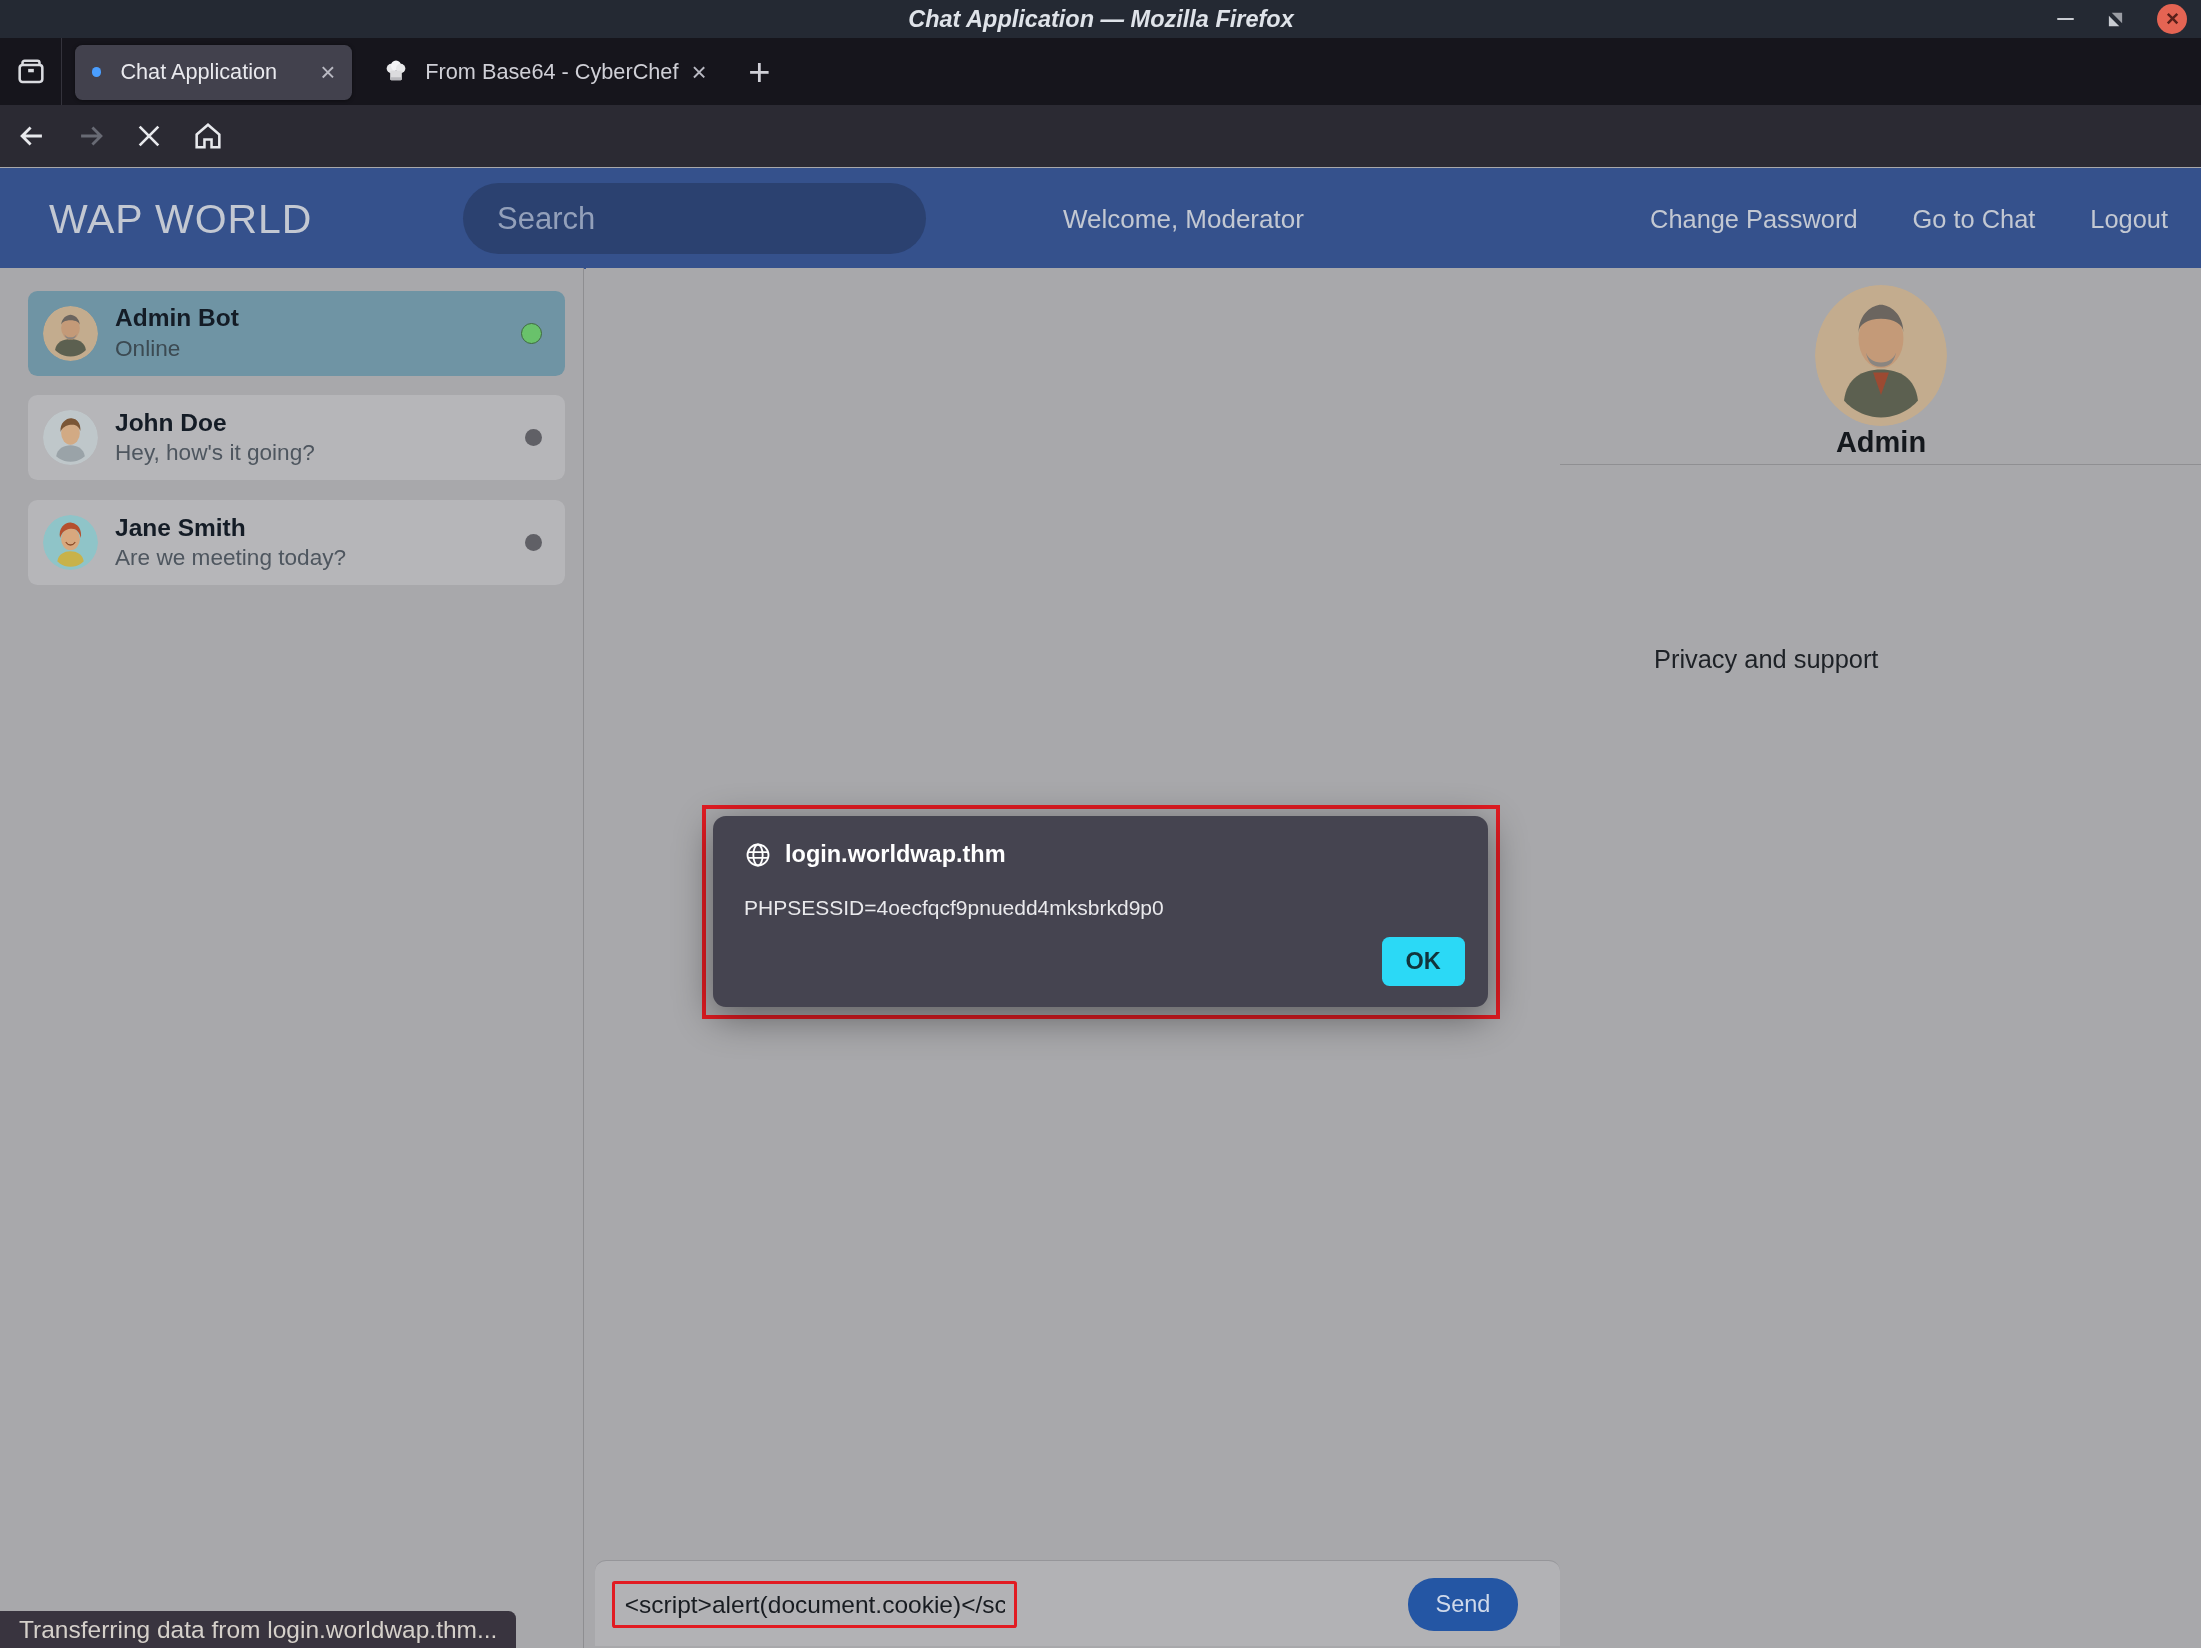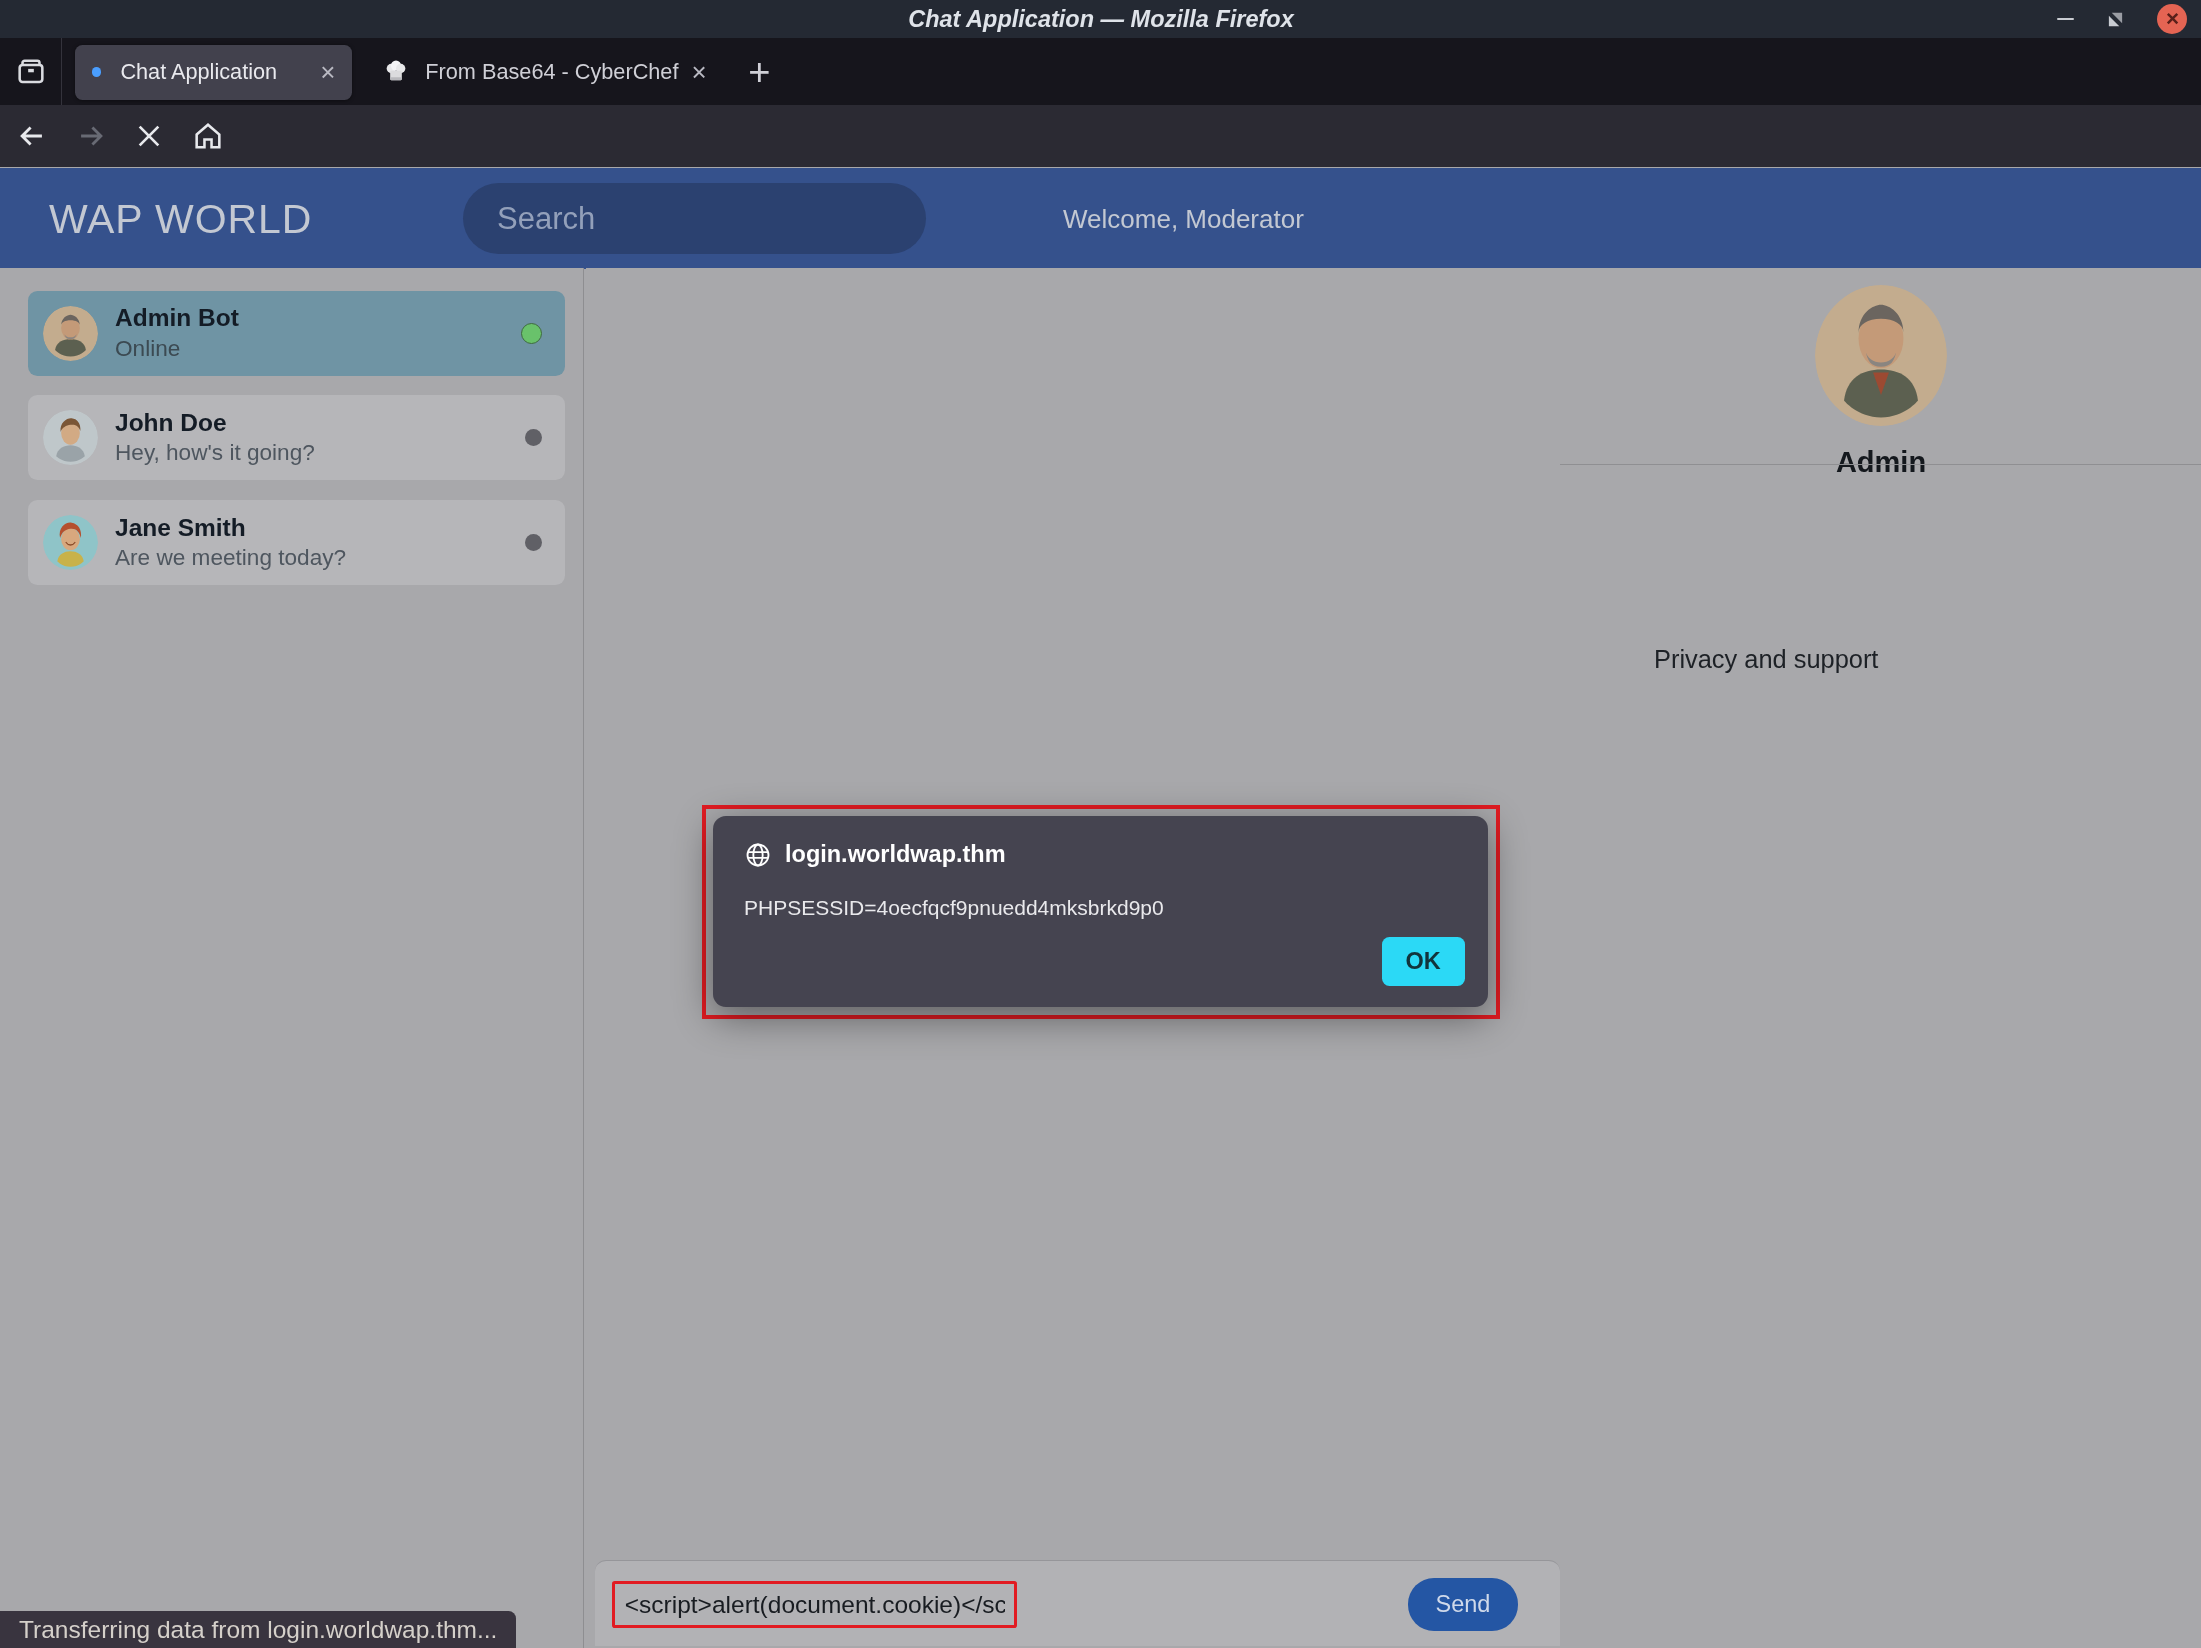--- a/index.html
+++ b/index.html
@@ -68,21 +68,21 @@
   .contact .csub { font-size:22.6px; color:#4e565f; margin-top:3.8px; }
   .contact.selected .csub { color:#3c4a52; }
   .status-dot { margin-left:auto; border-radius:50%; }
   .status-dot.online { width:21px; height:21px; background:#69c26b; border:1.9px solid #3f6b3f; }
   .status-dot.offline { width:17px; height:17px; background:#606066; }
 
   
   .profile-avatar { position:absolute; left:50%; top:17px; transform:translateX(-50%); width:132px; height:141px;
                     border-radius:50%; overflow:hidden; }
   .profile-avatar svg { display:block; width:100%; height:100%; }
-  .profile-name { position:absolute; left:0; top:158px; width:100%; text-align:center; font-size:29px; font-weight:bold; color:#14181d;margin-top:20px; }
+  .profile-name { position:absolute; left:0; top:158px; width:100%; text-align:center; font-size:29px; font-weight:bold; color:#14181d; }
   .profile-rule { position:absolute; left:0; top:196px; width:100%; height:0; border-top:1.9px solid #8f8f92; }
   .pbtn { display:block; font-size:21.7px; color:#17191c; background:#b9b9bc; border:1.9px solid #77777c; border-radius:7.5px;
           padding:2.8px 11.3px; margin:0 0 5.6px 0; font-family:inherit; text-align:left; }
   .pbtn-wrap { position:absolute; left:78px; top:201px; }
   .profile-note { position:absolute; left:94px; top:279px; width:513px; font-size:25.4px; line-height:32px; color:#1d2126; }
   .profile-support { position:absolute; left:94px; top:377px; font-size:25.4px; color:#1d2126; }
 
   
   #composer { position:absolute; left:9.4px; right:0; bottom:2.8px; height:86px; background:#b2b2b5;
               border-top:1.9px solid #96969a; border-radius:11.3px 11.3px 0 0; }
@@ -233,20 +233,25 @@
           <path d="M4 6.5 L20 6.5 M4 12 L20 12 M4 17.5 L20 17.5"></path>
         </svg>
       </div>
     </div>
   </div>
 
   <div id="appheader">
     <div class="brand">WAP WORLD</div>
     <input class="searchbox" type="text" placeholder="Search" style="">
     <div class="welcome">Welcome, Moderator</div>
+    <div class="hdr-links">
+      <a class="hdr-link">Change Password</a>
+      <a class="hdr-link">Go to Chat</a>
+      <a class="hdr-link">Logout</a>
+    </div>
   </div>
 
   <div id="sidebar">
     <div class="contact" style="top:127px">
       <div class="avatar">
         <svg viewBox="0 0 100 100">
           <circle cx="50" cy="50" r="50" fill="#bfc7ca"></circle>
           <path d="M50 94 C34 94 24 84 24 84 C26 70 38 64 50 64 C62 64 74 70 76 84 C76 84 66 94 50 94 Z" fill="#9aa3a8"></path>
           <ellipse cx="50" cy="42" rx="17" ry="21" fill="#d2aa84"></ellipse>
           <path d="M32 40 C30 22 44 14 52 15 C62 16 69 24 68 38 C64 28 58 26 50 27 C42 28 35 32 32 40 Z" fill="#7a5636"></path>

